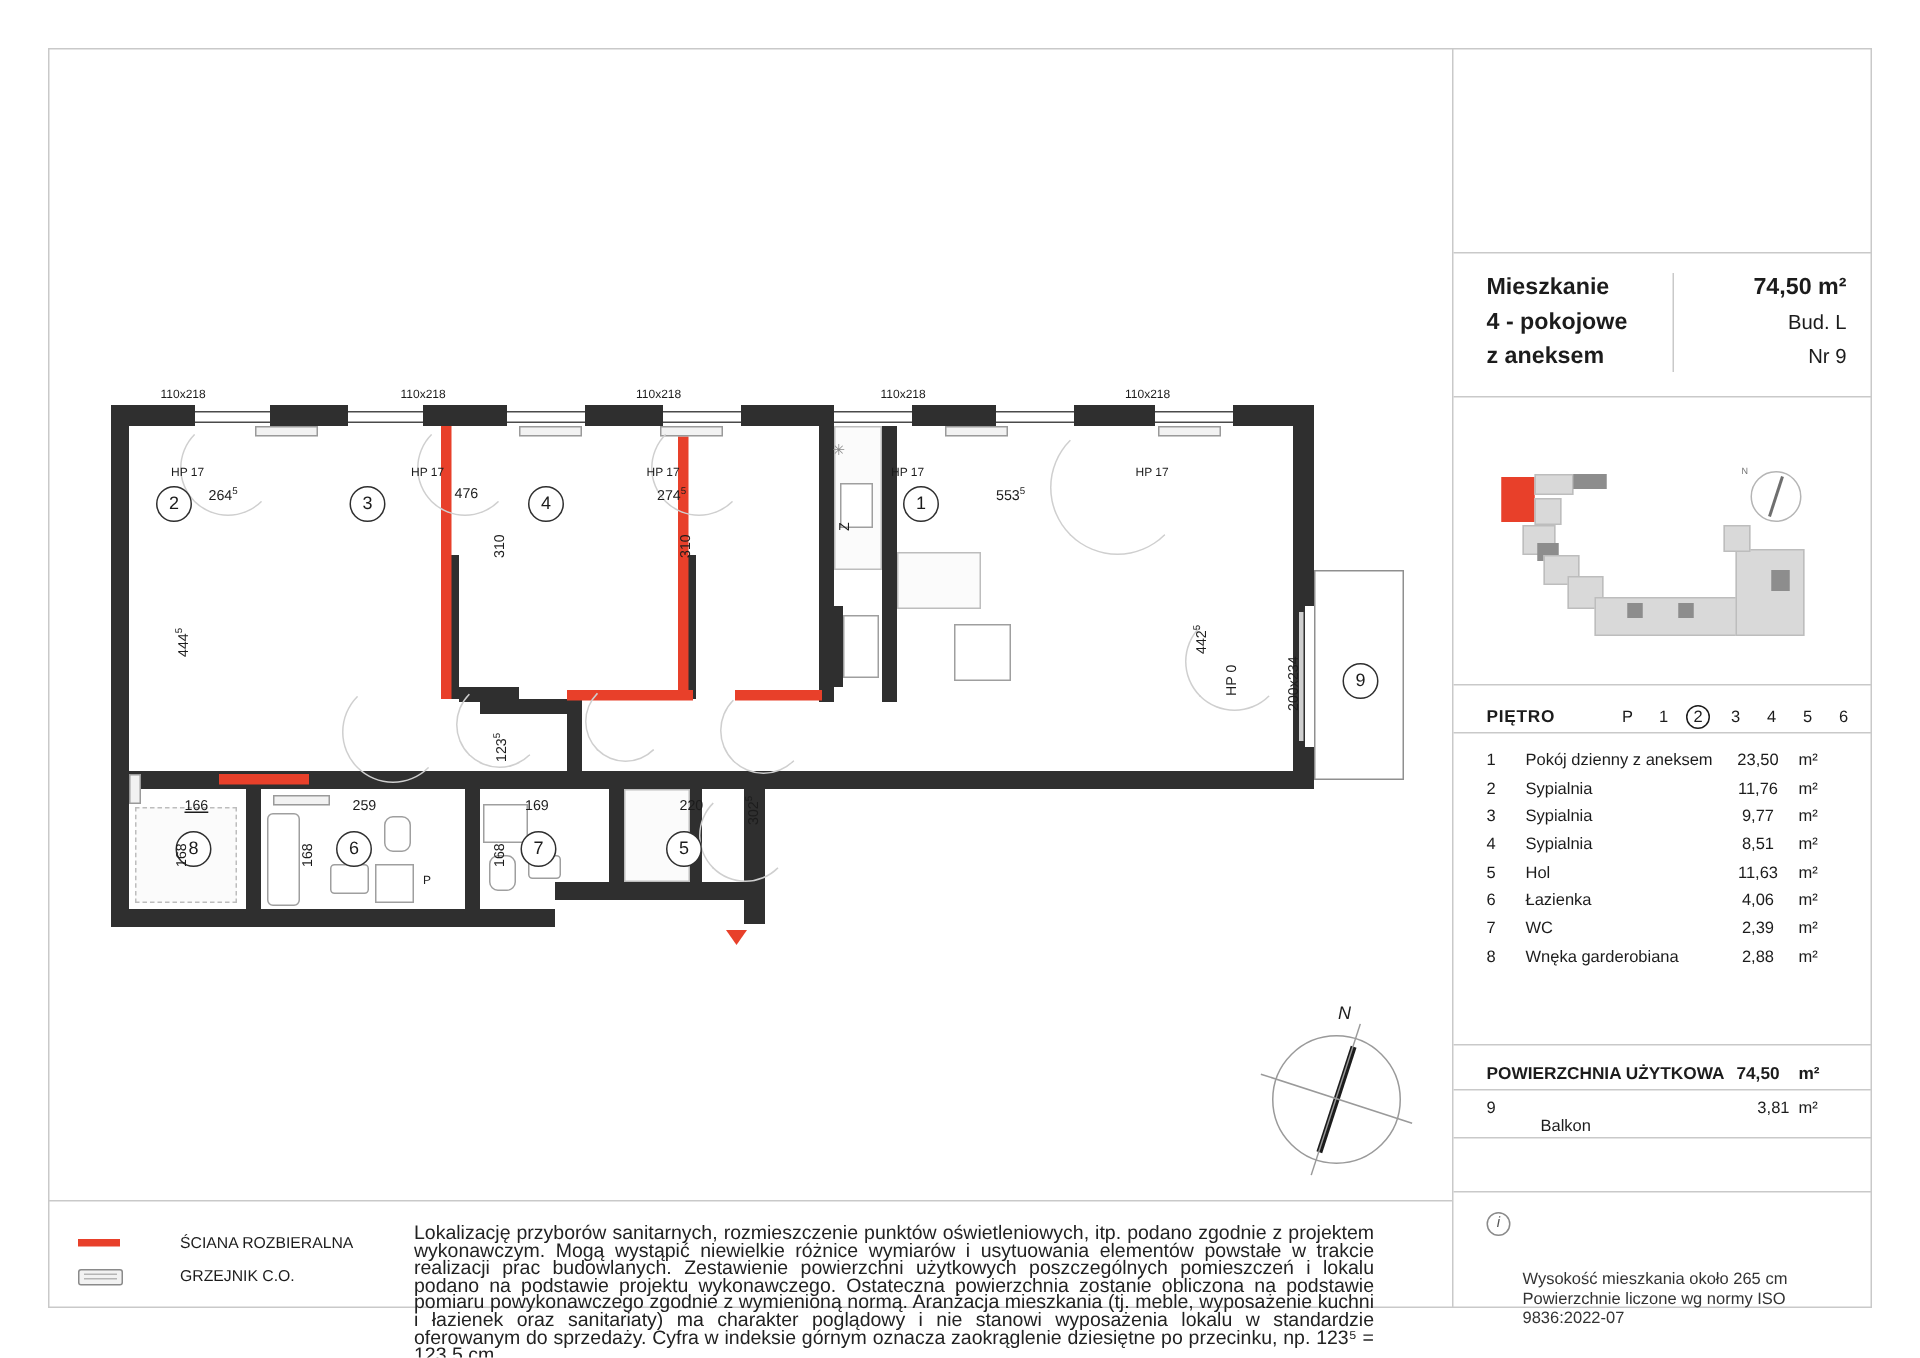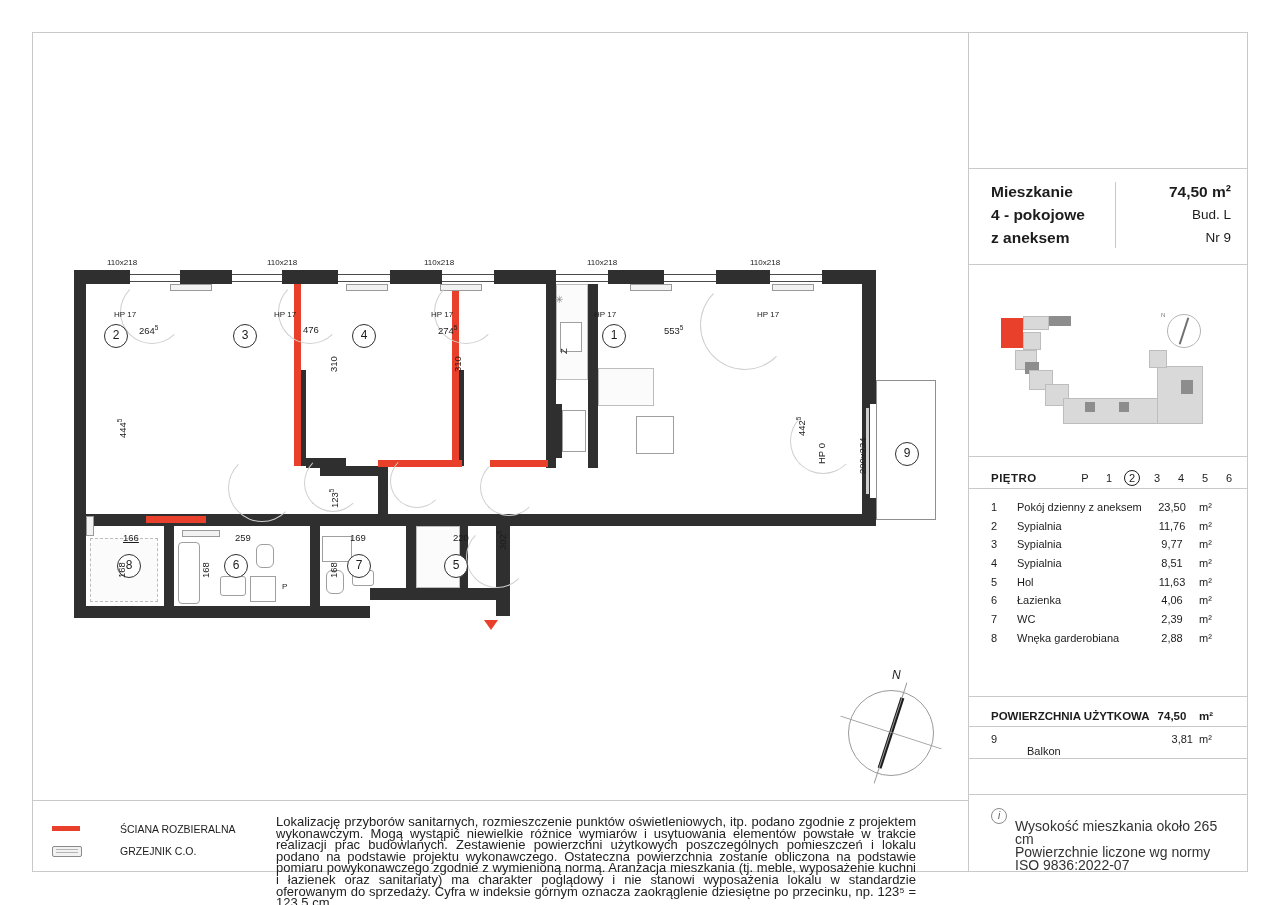--- a/index.html
+++ b/index.html
@@ -42,21 +42,21 @@
 
   .sumrow{position:absolute;left:22px;top:674px;width:240px;font-size:11.5px;font-weight:bold;height:20px;line-height:20px;}
   .sumrow .ar{position:absolute;left:160px;width:42px;text-align:center;}
   .sumrow .un{position:absolute;left:208px;font-weight:bold;}
   .balcrow{position:absolute;left:22px;top:698px;width:240px;font-size:11px;height:18px;line-height:18px;}
   .balcrow .n{position:absolute;left:0;width:14px;}
   .balcrow .nm{position:absolute;left:36px;margin-top:12px;}
   .balcrow .ar{position:absolute;left:160px;width:42px;text-align:right;}
   .balcrow .un{position:absolute;left:208px;}
 
-  .note{position:absolute;left:46px;top:788px;width:214px;font-size:14px;line-height:13px;color:#333;}
+  .note{position:absolute;left:46px;top:815px;width:214px;font-size:11px;line-height:13px;color:#333;}
   .note-i{position:absolute;left:22px;top:776px;width:14px;height:14px;border:1px solid #8a8a8a;border-radius:50%;font-size:10px;font-style:italic;text-align:center;line-height:14px;color:#555;}
 
   
   .legend{position:absolute;left:52px;top:818px;width:200px;font-size:10.5px;}
   .lg-row{position:relative;height:22px;line-height:22px;}
   .lg-sw{position:absolute;left:0;top:8px;width:28px;height:5px;background:#e8402a;}
   .lg-sw2{position:absolute;left:0;top:6px;width:28px;height:9px;border:1px solid #8a8a8a;background:#f2f2f2;border-radius:2px;}
   .lg-sw2:after{content:"";position:absolute;left:3px;top:2px;width:22px;height:1px;background:#b5b5b5;box-shadow:0 3px 0 #b5b5b5;}
   .lg-lb{position:absolute;left:48px;margin-left:20px;}
 

